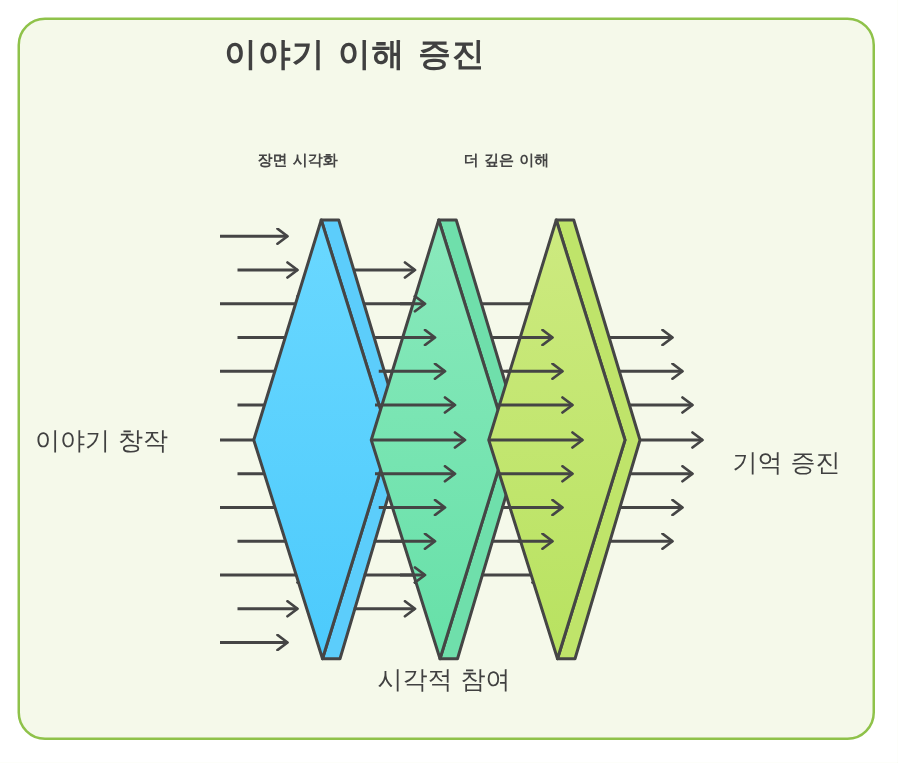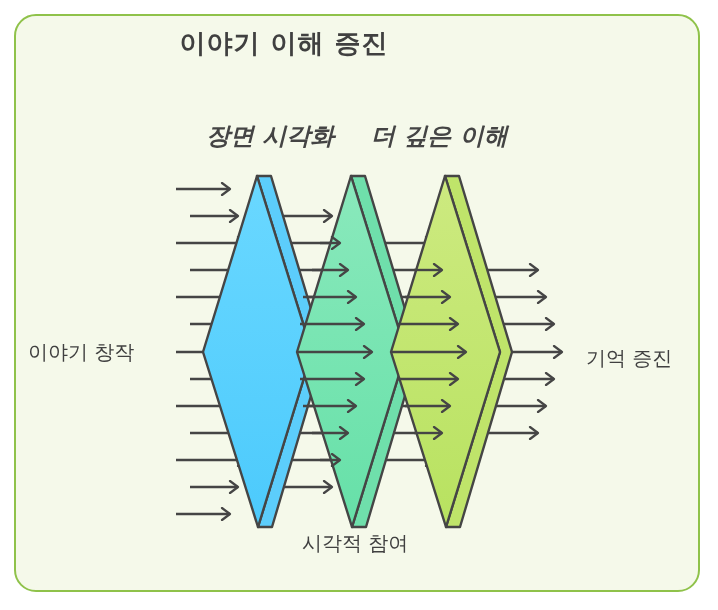--- a/index.html
+++ b/index.html
@@ -2,36 +2,36 @@
 <html><head>
 <meta charset="utf-8">
 <style>
   html, body { margin: 0; padding: 0; background: #ffffff; }
   body { width: 718px; height: 610px; position: relative; overflow: hidden;
          font-family: "DejaVu Sans", "Liberation Sans", sans-serif; }
   .frame { position: absolute; left: 14px; top: 14px; width: 686px; height: 578px;
            border: 2.5px solid #8fc24a; border-radius: 22px; background: #f5f9ea; box-sizing: border-box; }
   .title { position: absolute; left: 0; top: 26px; width: 568px; text-align: center;
            font-size: 26px; font-weight: bold; color: #404040; letter-spacing: 1px; }
-  .stage-label { position: absolute; top: 120px; font-size: 24px; font-weight: bold; color: #444444; font-style: italic; }
+  .stage-label { position: absolute; top: 120px; font-size: 12px; font-weight: bold; color: #444444; }
   .side-label { position: absolute; font-size: 20px; color: #404040; }
   svg.diagram { position: absolute; left: 0; top: 0; }
 </style>
 </head>
 <body>
 
 <div class="frame"></div>
 
 <div class="title">이야기 이해 증진</div>
 
 <div class="stage-label" style="left:206px;">장면 시각화</div>
 <div class="stage-label" style="left:371px;">더 깊은 이해</div>
 
 <div class="side-label" style="left:28px; top:339px;">이야기 창작</div>
-<div class="side-label" style="left:586px; top:345px;">기억 증진</div>
+<div class="side-label" style="left:586px; top:357px;">기억 증진</div>
 <div class="side-label" style="left:302px; top:530px;">시각적 참여</div>
 
 <svg class="diagram" width="718" height="610" viewBox="0 0 718 610">
   <defs>
     <linearGradient id="gBlue" x1="0" y1="0" x2="0" y2="1">
       <stop offset="0" stop-color="#6ad8ff"></stop>
         <stop offset="1" stop-color="#4ccafc"></stop>
     </linearGradient>
     <linearGradient id="gGreen" x1="0" y1="0" x2="0" y2="1">
       <stop offset="0" stop-color="#8ae9bc"></stop>

